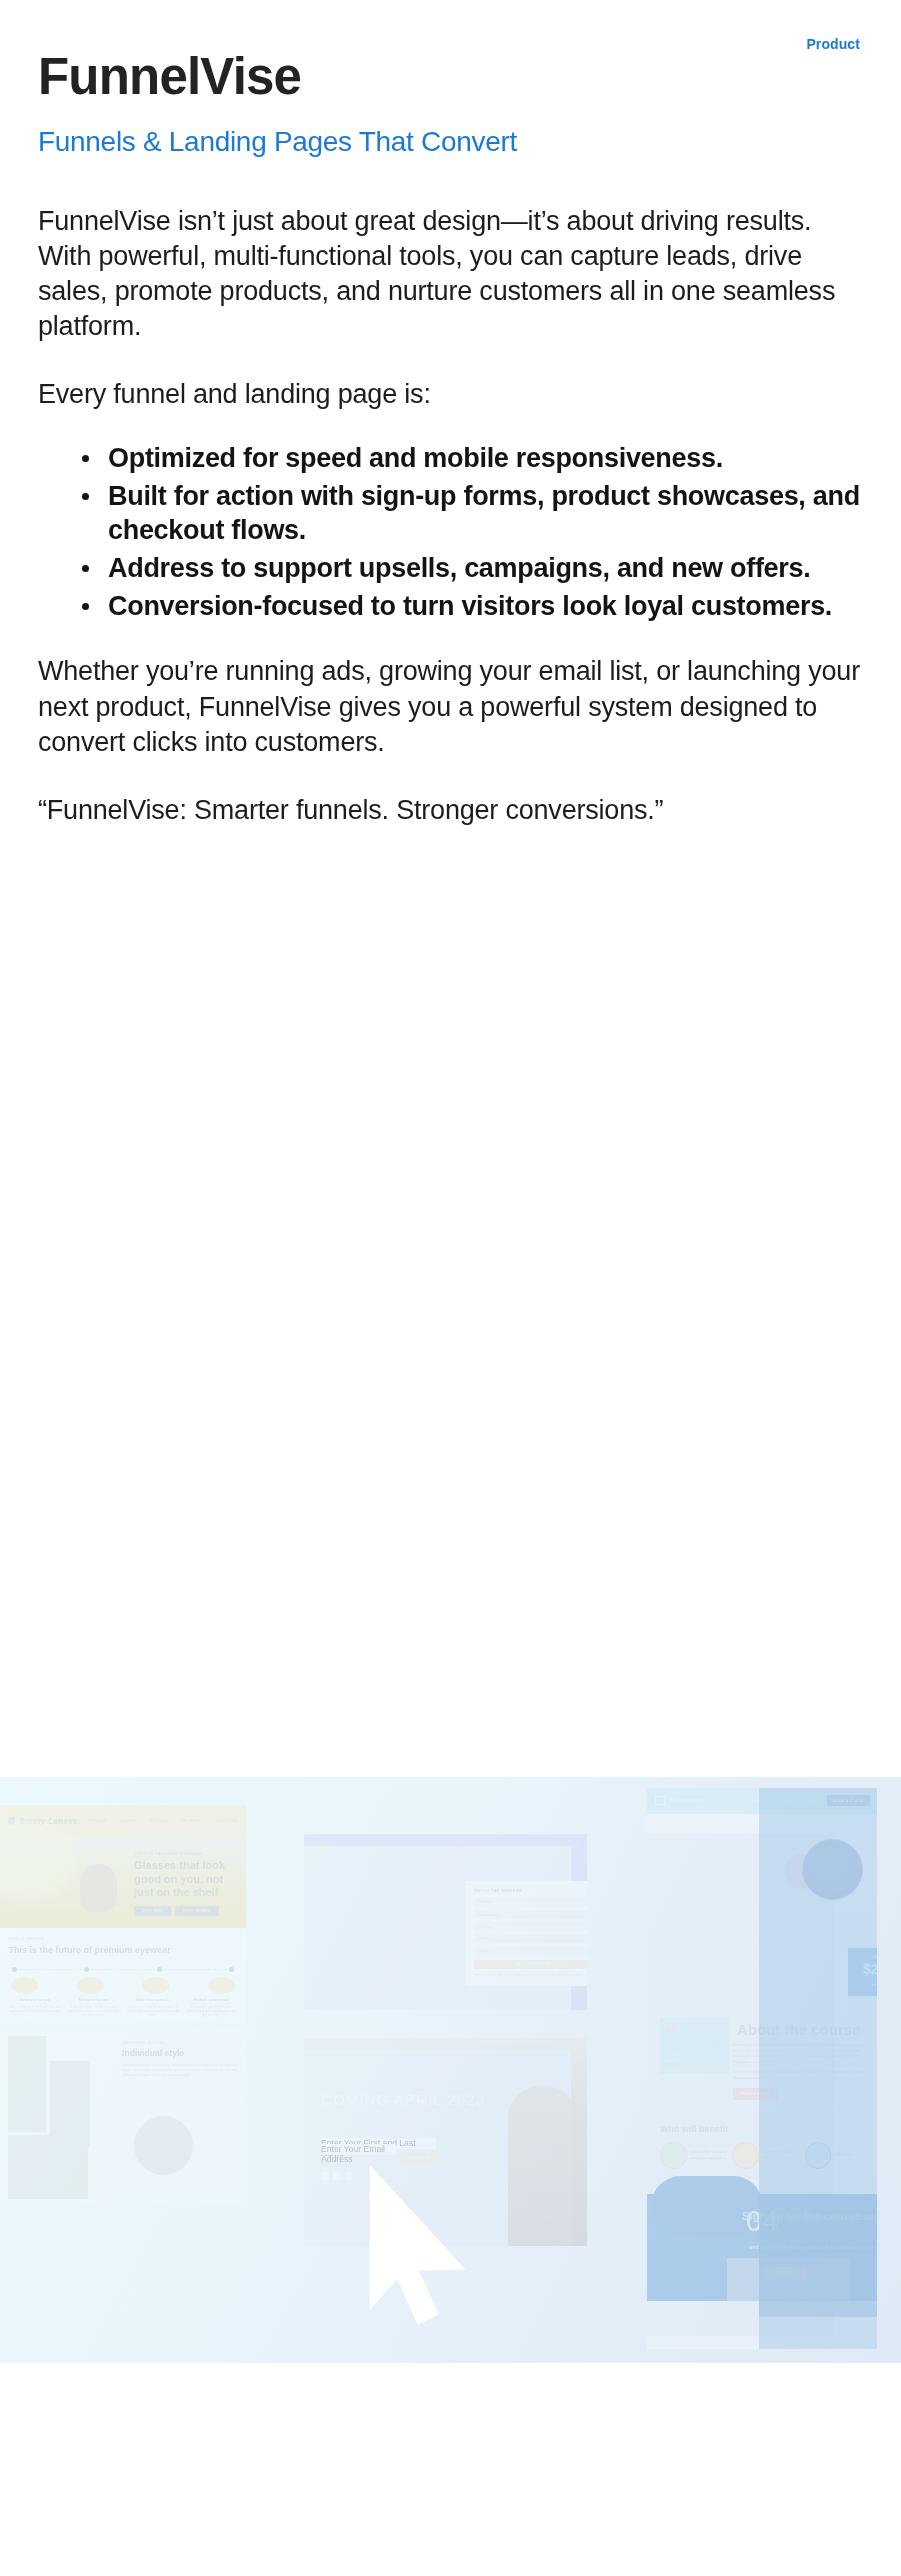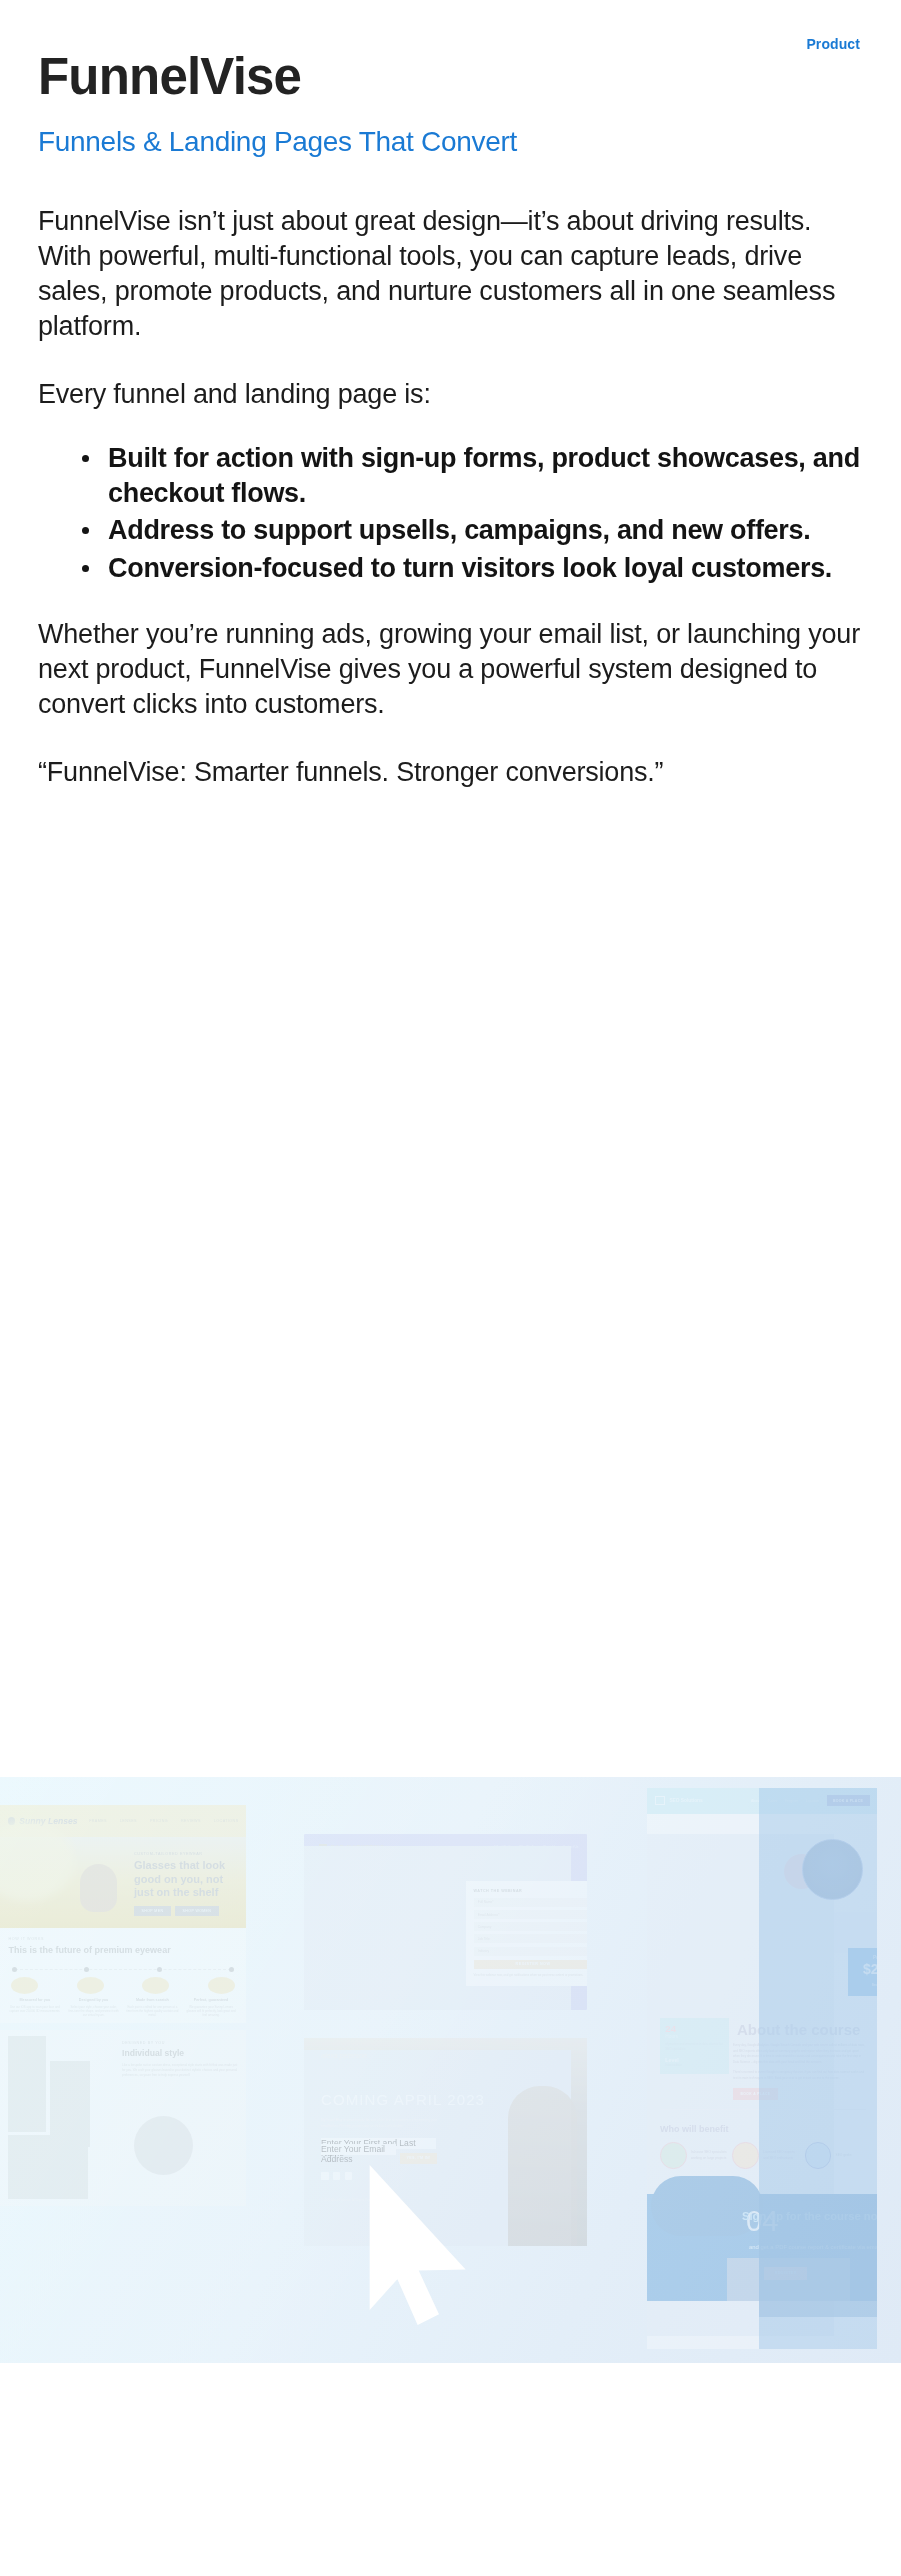--- a/index.html
+++ b/index.html
@@ -224,20 +224,21 @@
 
 <div class="article">
 
   <h1 class="title">FunnelVise</h1>
   <h2 class="subtitle">Funnels &amp; Landing Pages That Convert</h2>
 
   <p class="body">FunnelVise isn’t just about great design—it’s about driving results. With powerful, multi-functional tools, you can capture leads, drive sales, promote products, and nurture customers all in one seamless platform.</p>
   <p class="body tight">Every funnel and landing page is:</p>
 
   <ul class="features">
+    <li>Optimized for speed and mobile responsiveness.</li>
     <li>Built for action with sign-up forms, product showcases, and checkout flows.</li>
     <li>Address to support upsells, campaigns, and new offers.</li>
     <li>Conversion-focused to turn visitors look loyal customers.</li>
   </ul>
 
   <p class="body">Whether you’re running ads, growing your email list, or launching your next product, FunnelVise gives you a powerful system designed to convert clicks into customers.</p>
   <p class="body">“FunnelVise: Smarter funnels. Stronger conversions.”</p>
 </div>
 
 <div class="banner">

